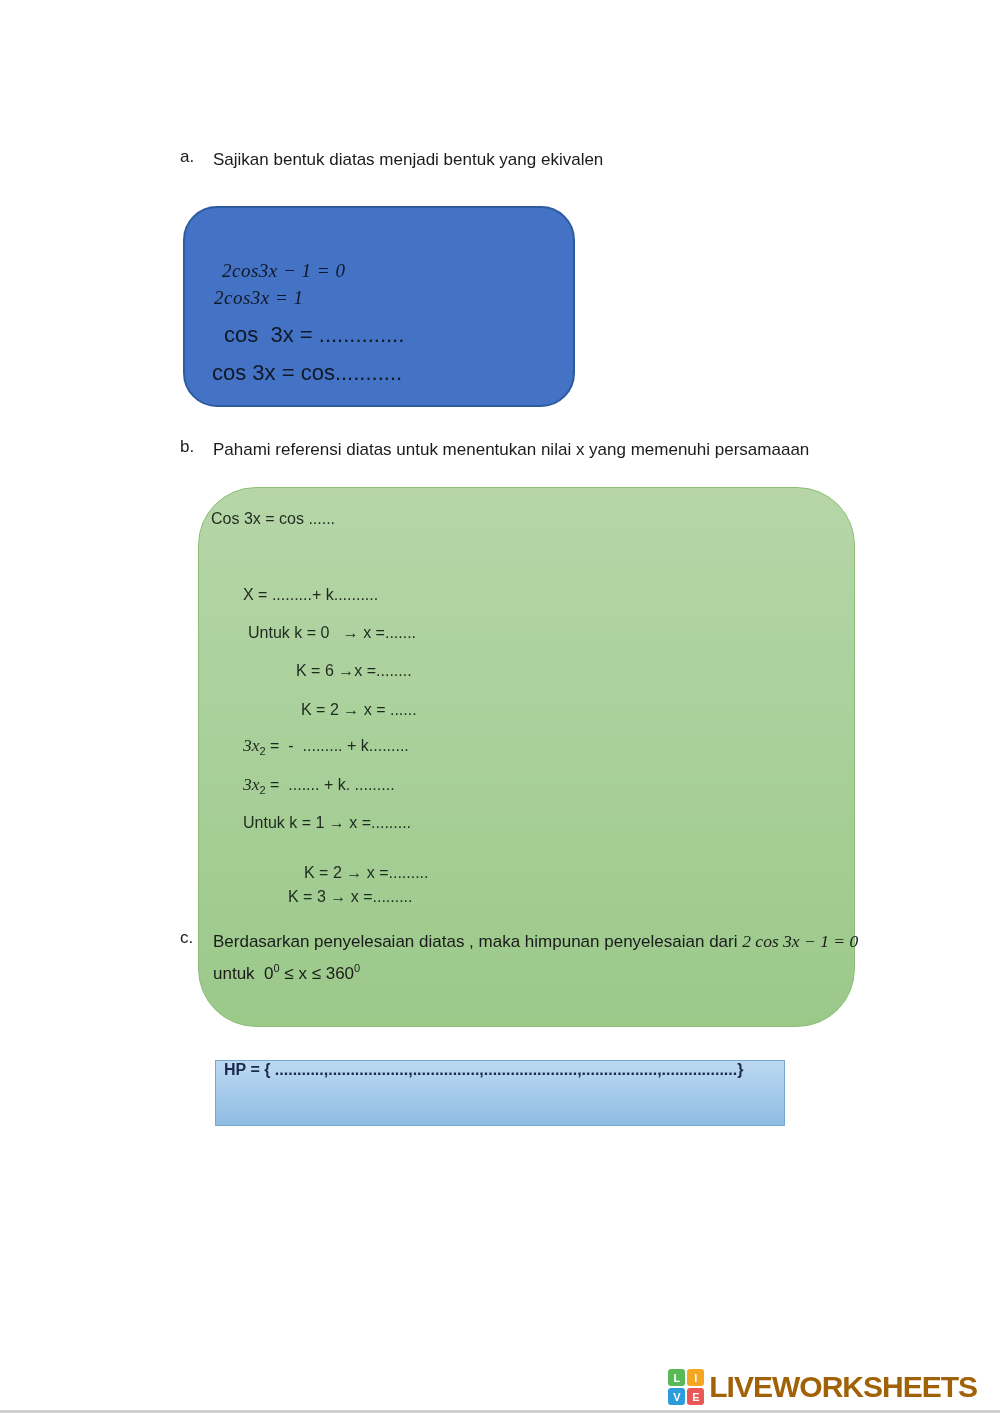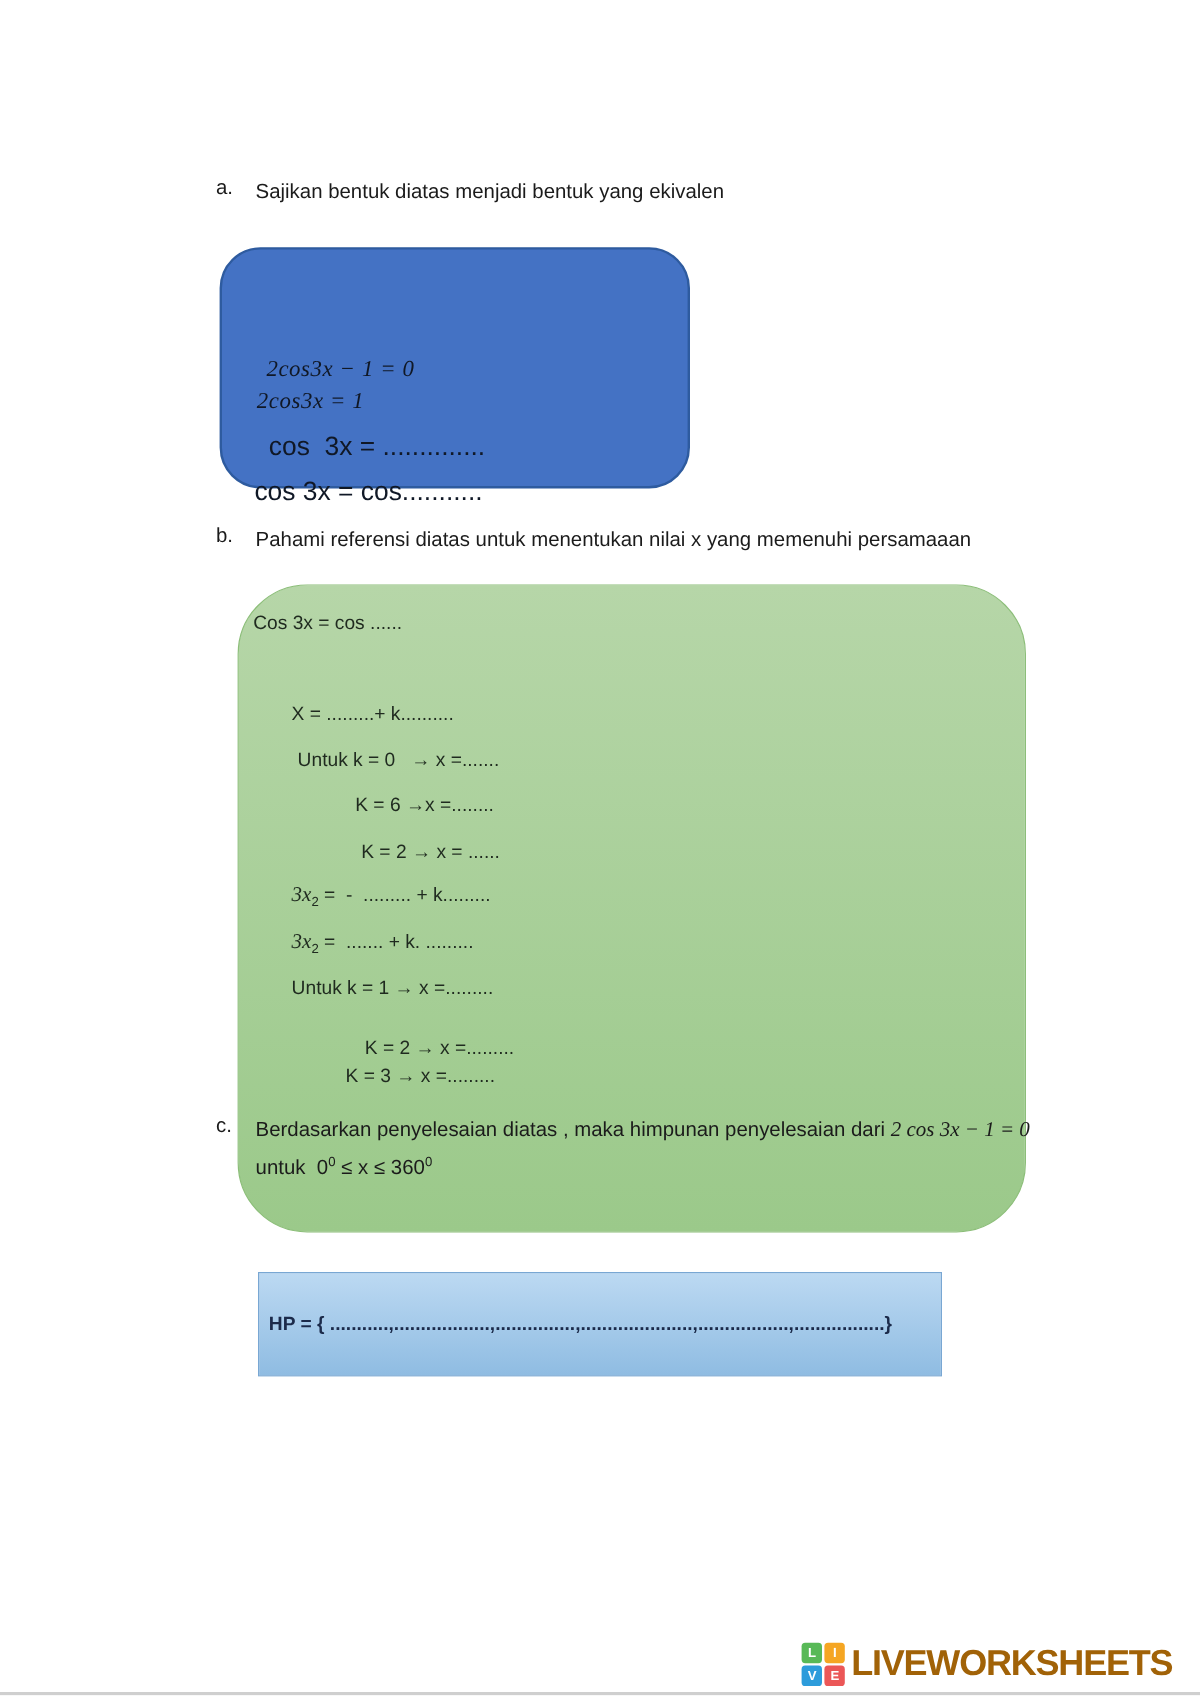--- a/index.html
+++ b/index.html
@@ -13,21 +13,21 @@
   .section { position:absolute; display:flex; font-size:17px; color:#1b1b1b; }
   .section .lbl { display:inline-block; width:33px; flex:0 0 33px; }
   .section .content { line-height:26px; }
 
   
   .blue-box {
     position:absolute; left:183px; top:206px; width:392px; height:201px;
     background:#4472C4; border:2px solid #2E5B9F; border-radius:34px;
     box-sizing:border-box;
   }
-  .blue-box .eq { position:absolute; color:#101826;margin-top:37px; }
+  .blue-box .eq { position:absolute; color:#101826; }
   .eq-math { font-family:"Liberation Serif", serif; font-style:italic; font-size:19px; letter-spacing:0.5px; }
   .eq-plain { font-size:22px; }
   .eq1 { left:37px; top:52px; }
   .eq2 { left:29px; top:79px; }
   .eq3 { left:39px; top:114px; }
   .eq4 { left:27px; top:152px; }
 
   
   .green-box {
     position:absolute; left:198px; top:487px; width:657px; height:540px;
@@ -48,24 +48,24 @@
   .gl8  { left:44px;  top:324px; }
   .gl9  { left:105px; top:361px;margin-top:13px; }
   .gl10 { left:89px; top:398px; }
 
   
   .c-math { font-family:"Liberation Serif", serif; font-style:italic; font-size:17.5px; }
   .c-sup sup { font-size:11px; }
 
   
   .hp-box {
-    position:absolute; left:215px; top:1060px; width:570px; height:87px;
+    position:absolute; left:215px; top:1060px; width:570px; height:66px;
     background:linear-gradient(to bottom, #BCD9F2 0%, #8FBCE2 100%);
     border:1px solid #79A7D3; box-sizing:border-box;
-    display:flex; align-items:center;
+    display:flex; 
   }
   .hp-text { font-size:16px; font-weight:600; color:#1b2a4a; padding-left:8px; white-space:pre; }
 
   
   .logo { position:absolute; right:23px; top:1369px; display:flex; align-items:center; gap:5px; }
   .logo-grid { display:grid; grid-template-columns:17px 17px; grid-template-rows:17px 17px; gap:2px; }
   .logo-cell {
     border-radius:3px; color:#ffffff; font-size:11px; font-weight:bold;
     display:flex; align-items:center; justify-content:center;
     font-family:"Liberation Sans", sans-serif;

